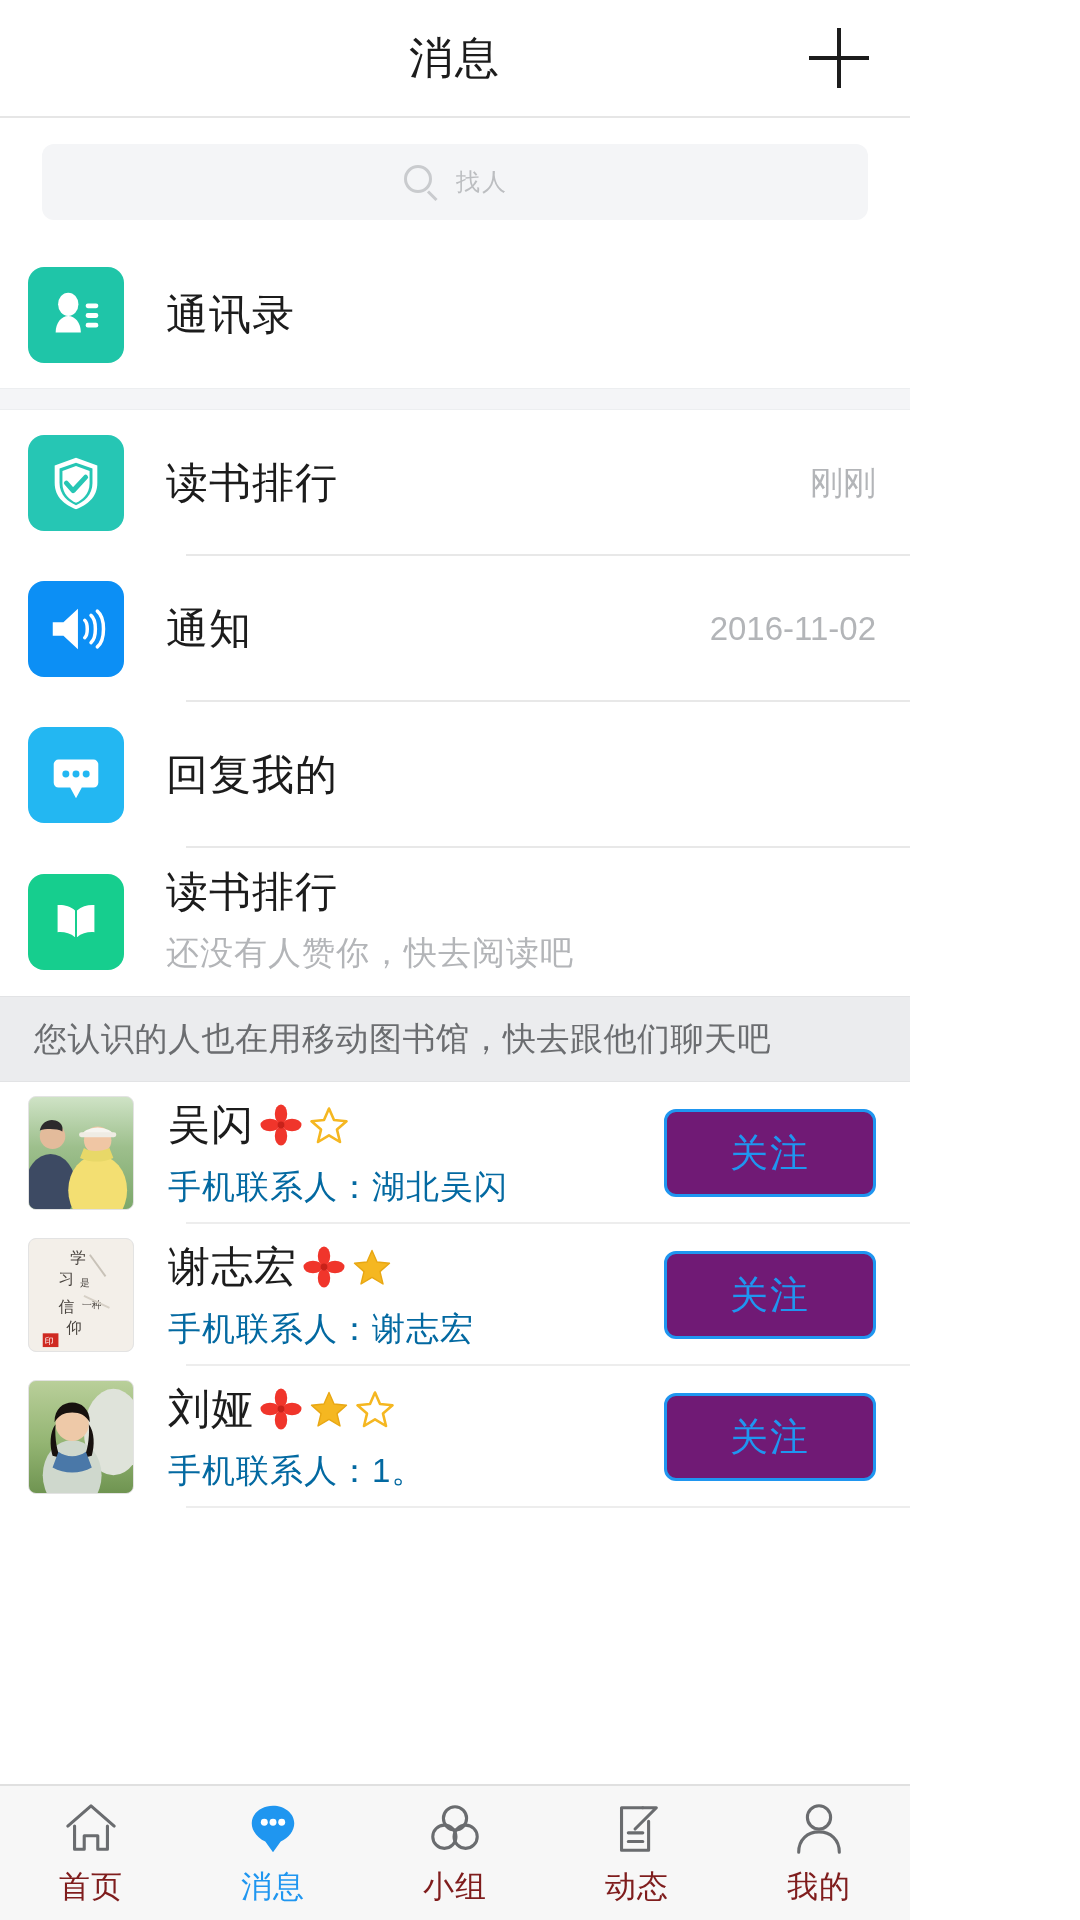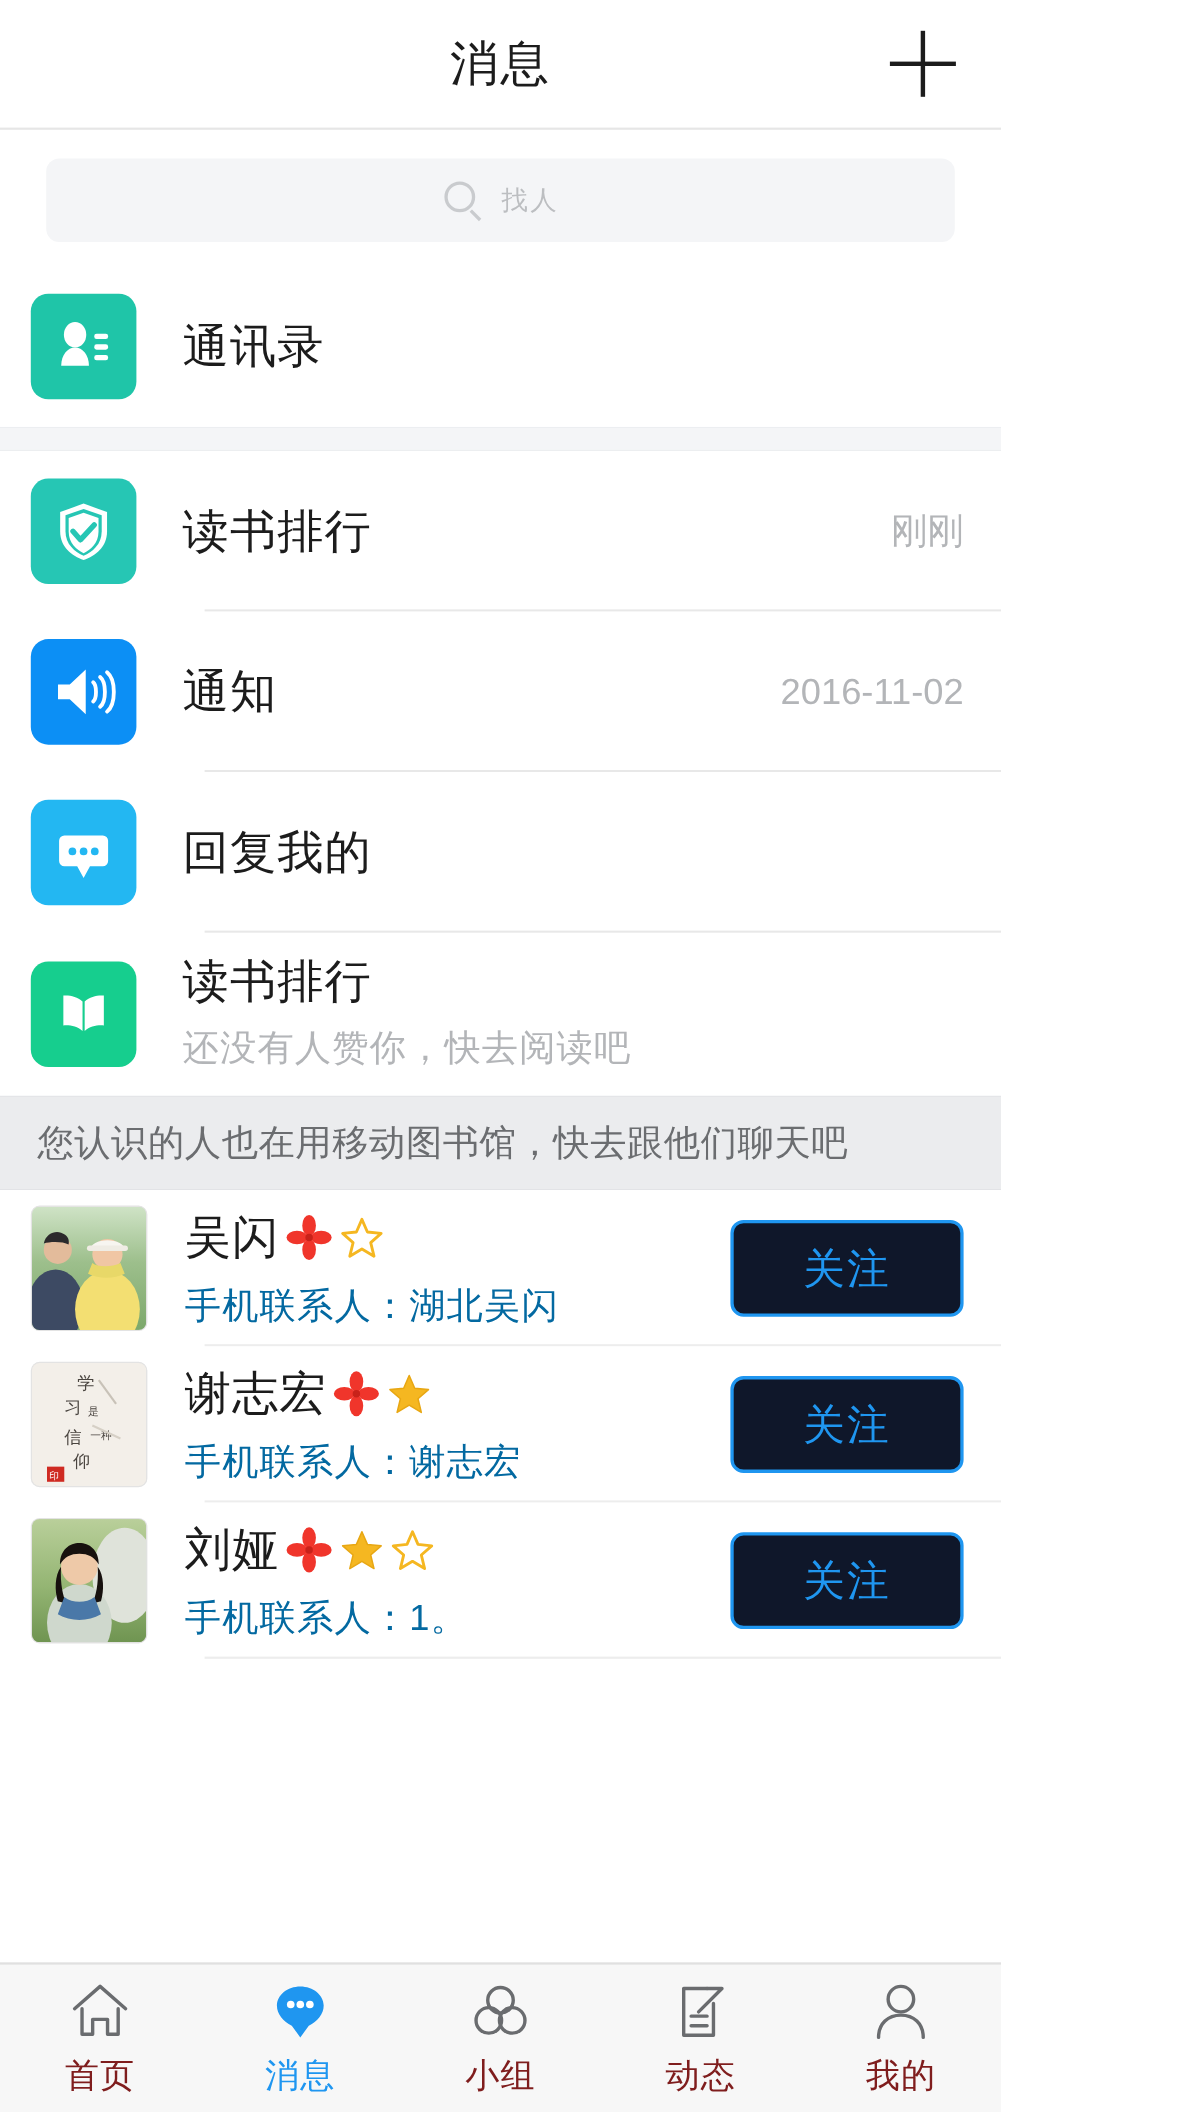--- a/index.html
+++ b/index.html
@@ -185,21 +185,21 @@
     font-size: 33px;
     color: #0369a1;
     margin-top: 12px;
     letter-spacing: 1px;
   }
   .follow-btn {
     flex: 0 0 auto;
     width: 212px; height: 88px;
     border: 3px solid #1f96f0;
     border-radius: 12px;
-    background: #0f172a;
+    background: #701a75;
     color: #1f96f0;
     font-size: 38px;
     font-family: inherit;
     display: flex; align-items: center; justify-content: center;
     letter-spacing: 2px;
     cursor: pointer;
   }
 
   
   .content { flex: 1 1 auto; overflow: hidden; }

